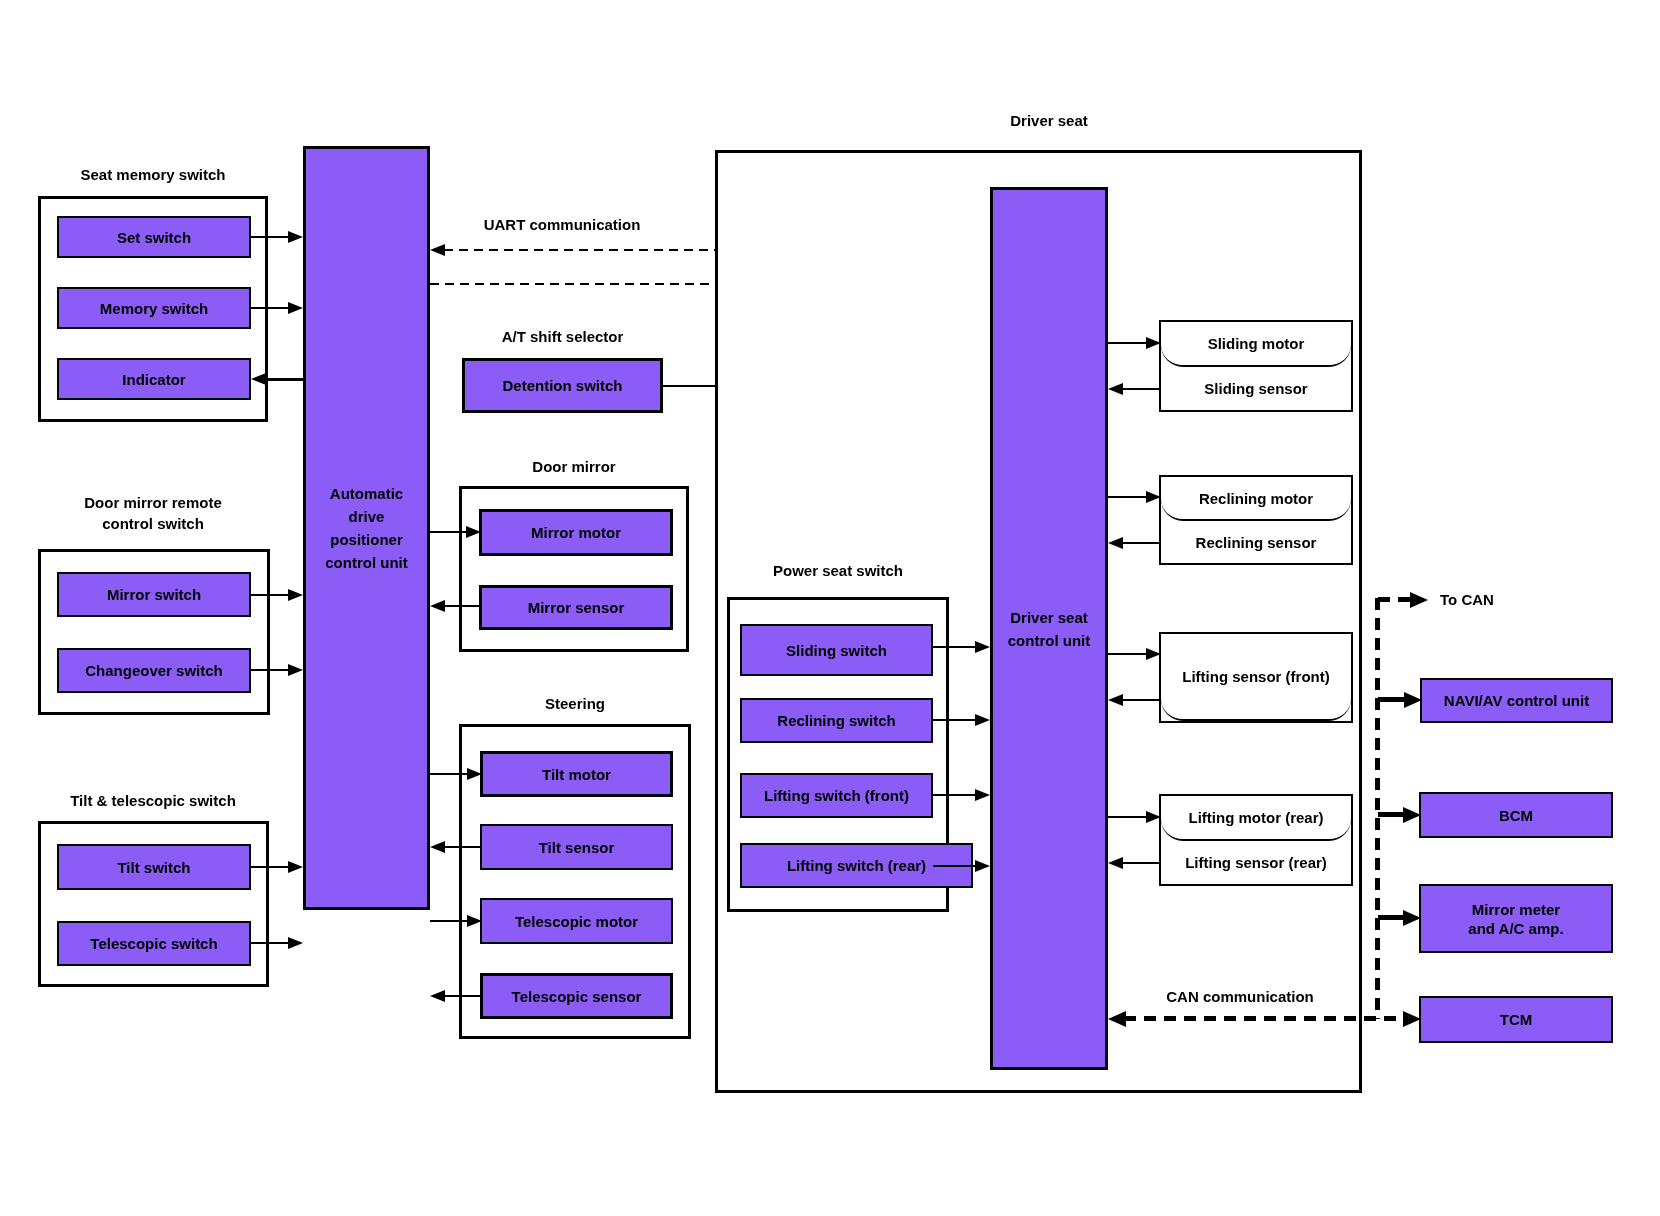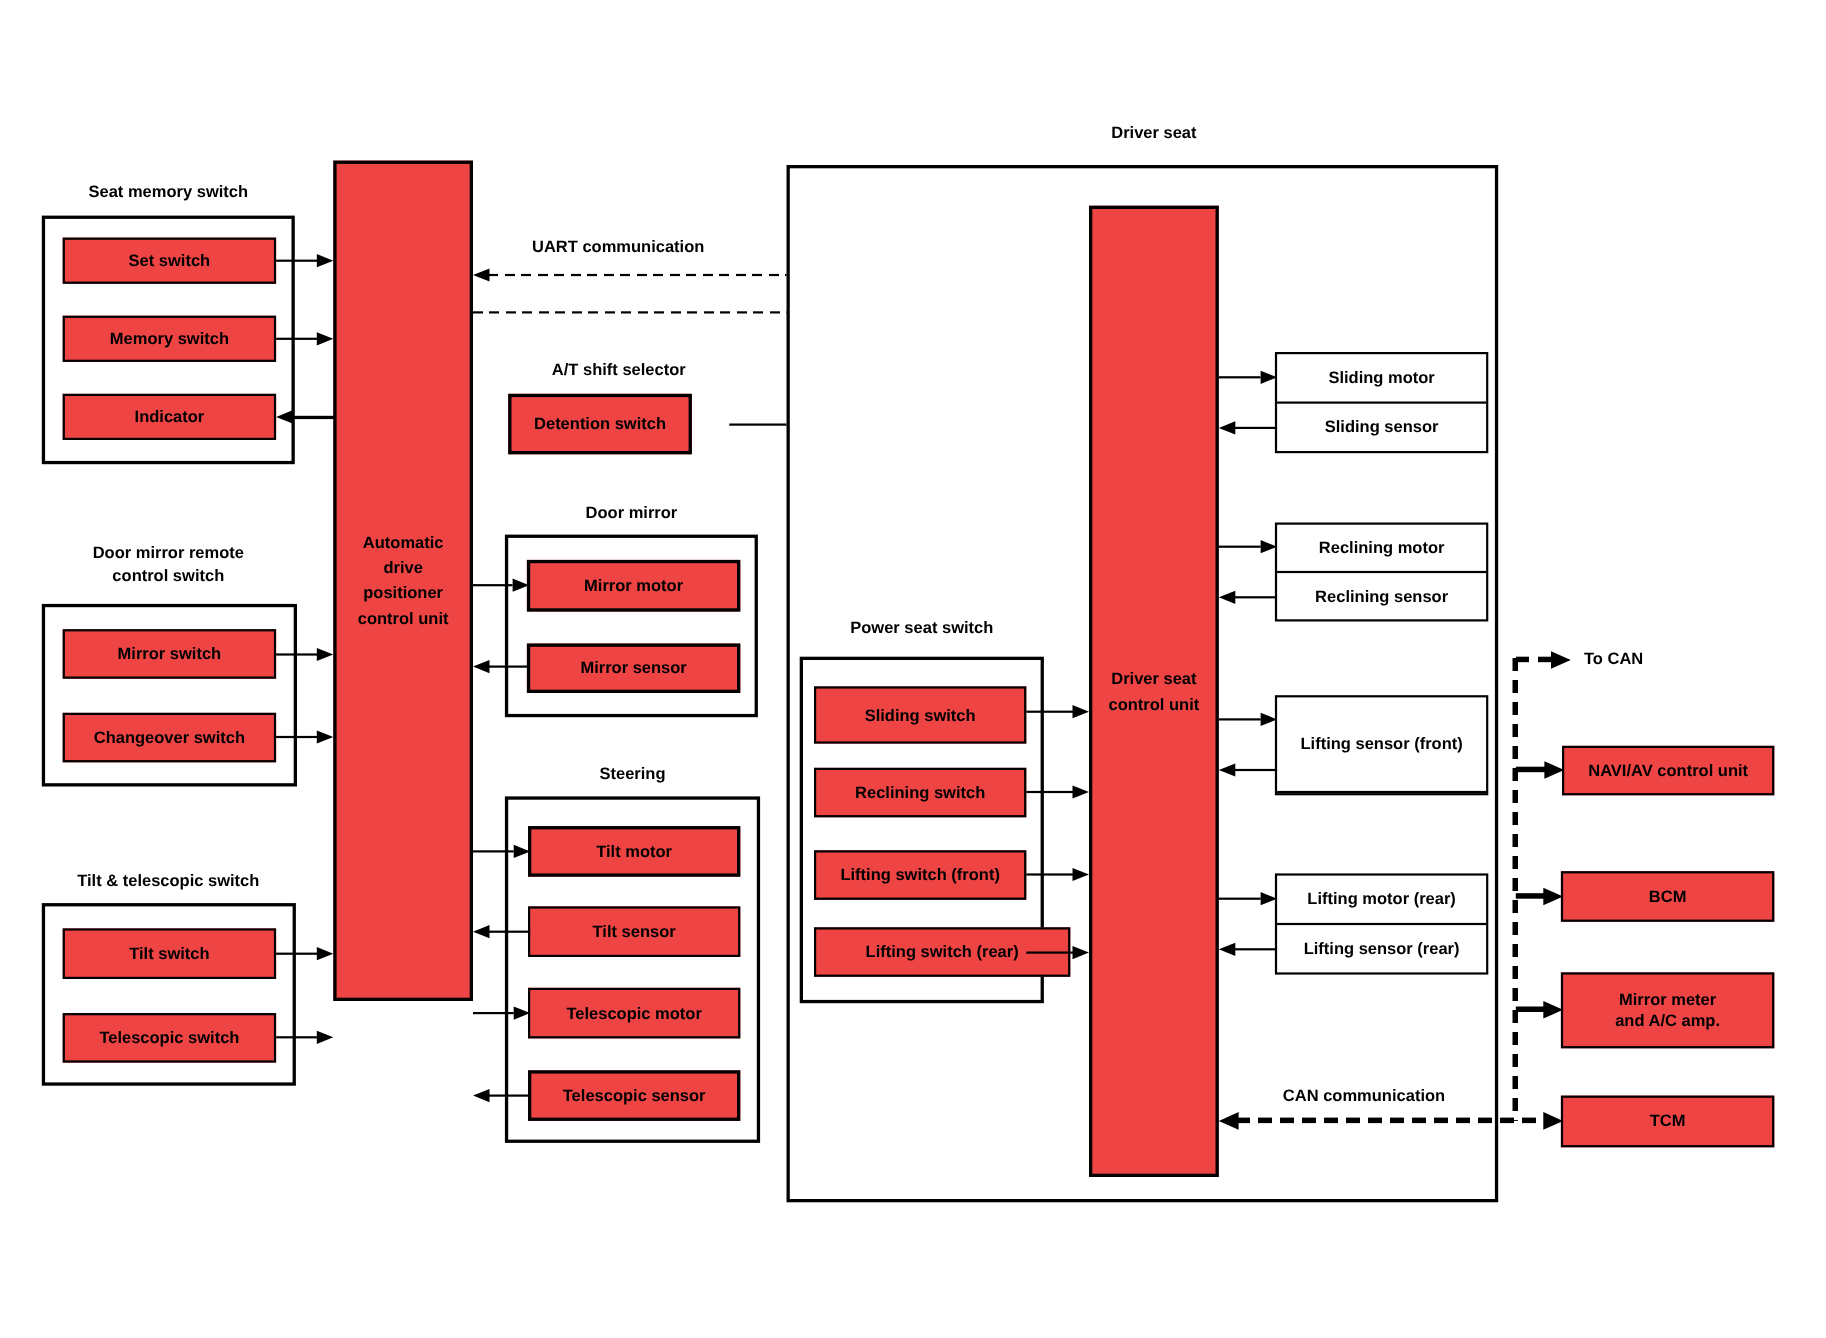--- a/index.html
+++ b/index.html
@@ -2,21 +2,21 @@
 <html><head>
 <meta charset="utf-8">
 <style>
   html,body{margin:0;padding:0;background:#fff;}
   #stage{
     position:relative;width:1660px;height:1216px;background:#fff;
     font-family:"Liberation Sans", sans-serif;font-weight:bold;color:#000;
     font-size:15px;overflow:hidden;
   }
   .box{
-    position:absolute;box-sizing:border-box;border:2px solid #000;background:#ef4444;
+    position:absolute;box-sizing:border-box;border:2px solid #000;background:#8b5cf6;
     display:flex;align-items:center;justify-content:center;text-align:center;
     white-space:nowrap;line-height:19px;
   }
   .b3{border-width:3px;}
   .group{position:absolute;box-sizing:border-box;border:3px solid #000;background:#fff;}
   .lbl{
     position:absolute;text-align:center;white-space:pre-line;line-height:21px;
   }
   .lbl.left{text-align:left;}
   .multiline{white-space:pre-line;}
@@ -24,21 +24,21 @@
   .ln-h3{position:absolute;height:3px;background:#000;}
   .ln-h5{position:absolute;height:5px;background:#000;}
   .dash-h{position:absolute;height:2px;background:repeating-linear-gradient(90deg,#000 0 9px,transparent 9px 15px);}
   .dash-h-thick{position:absolute;height:5px;background:repeating-linear-gradient(90deg,#000 0 12px,transparent 12px 20px);}
   .dash-v-thick{position:absolute;width:5px;background:repeating-linear-gradient(180deg,#000 0 12px,transparent 12px 20px);}
   .ah-r{position:absolute;width:0;height:0;border-top:6px solid transparent;border-bottom:6px solid transparent;border-left:15px solid #000;}
   .ah-l{position:absolute;width:0;height:0;border-top:6px solid transparent;border-bottom:6px solid transparent;border-right:15px solid #000;}
   .ah-r.big{border-top-width:8px;border-bottom-width:8px;border-left-width:18px;}
   .ah-l.big{border-top-width:8px;border-bottom-width:8px;border-right-width:18px;}
   .pair{position:absolute;box-sizing:border-box;border:2px solid #000;background:#fff;display:flex;flex-direction:column;}
-  .pair .cell{flex:1;display:flex;align-items:center;justify-content:center;text-align:center;white-space:nowrap;}
+  .pair .cell{flex:1;display:flex;align-items:center;justify-content:center;text-align:center;white-space:nowrap;border-radius:22px;}
   .pair .cell:first-child{border-bottom:2px solid #000;}
 </style>
 </head>
 <body>
 
 <div id="stage">
 
   <div class="lbl" style="left:38px;top:164px;width:230px;">Seat memory switch</div>
   <div class="group" style="left:38px;top:196px;width:230px;height:226px;"></div>
   <div class="box" style="left:57px;top:216px;width:194px;height:42px;">Set switch</div>
@@ -61,21 +61,21 @@
 positioner
 control unit</div>
 
   <div class="lbl" style="left:442px;top:214px;width:240px;">UART communication</div>
   <div class="dash-h" style="left:444px;top:249px;width:546px;"></div>
   <div class="ah-l" style="left:430px;top:244px;"></div>
   <div class="dash-h" style="left:430px;top:283px;width:546px;"></div>
   <div class="ah-r" style="left:975px;top:278px;"></div>
 
   <div class="lbl" style="left:462px;top:326px;width:201px;">A/T shift selector</div>
-  <div class="box b3" style="left:462px;top:358px;width:167px;height:55px;">Detention switch</div>
+  <div class="box b3" style="left:462px;top:358px;width:201px;height:55px;">Detention switch</div>
   <div class="ln-h" style="left:663px;top:385px;width:313px;"></div>
   <div class="ah-r" style="left:975px;top:380px;"></div>
 
   <div class="lbl" style="left:459px;top:456px;width:230px;">Door mirror</div>
   <div class="group" style="left:459px;top:486px;width:230px;height:166px;"></div>
   <div class="box b3" style="left:479px;top:509px;width:194px;height:47px;">Mirror motor</div>
   <div class="box b3" style="left:479px;top:585px;width:194px;height:45px;">Mirror sensor</div>
 
   <div class="lbl" style="left:459px;top:693px;width:232px;">Steering</div>
   <div class="group" style="left:459px;top:724px;width:232px;height:315px;"></div>

